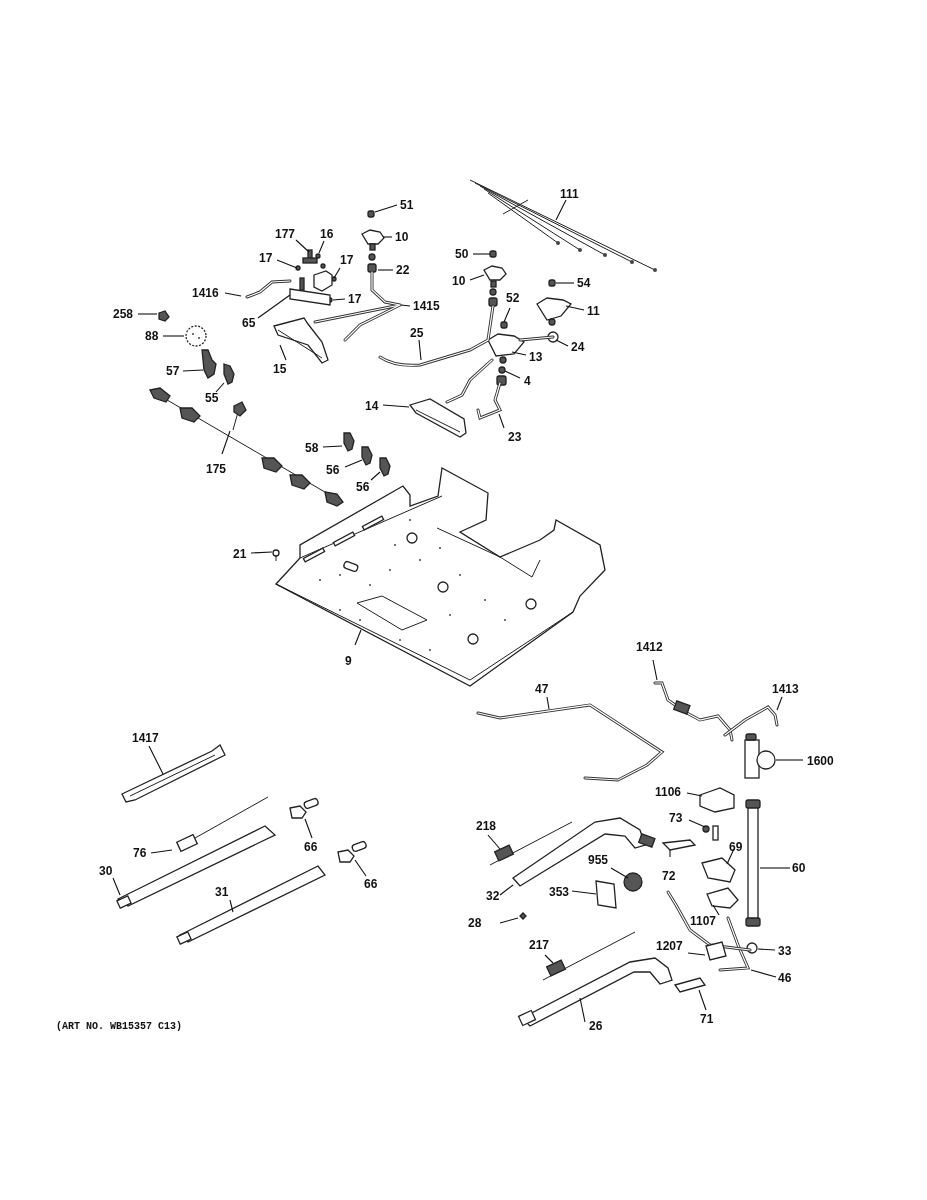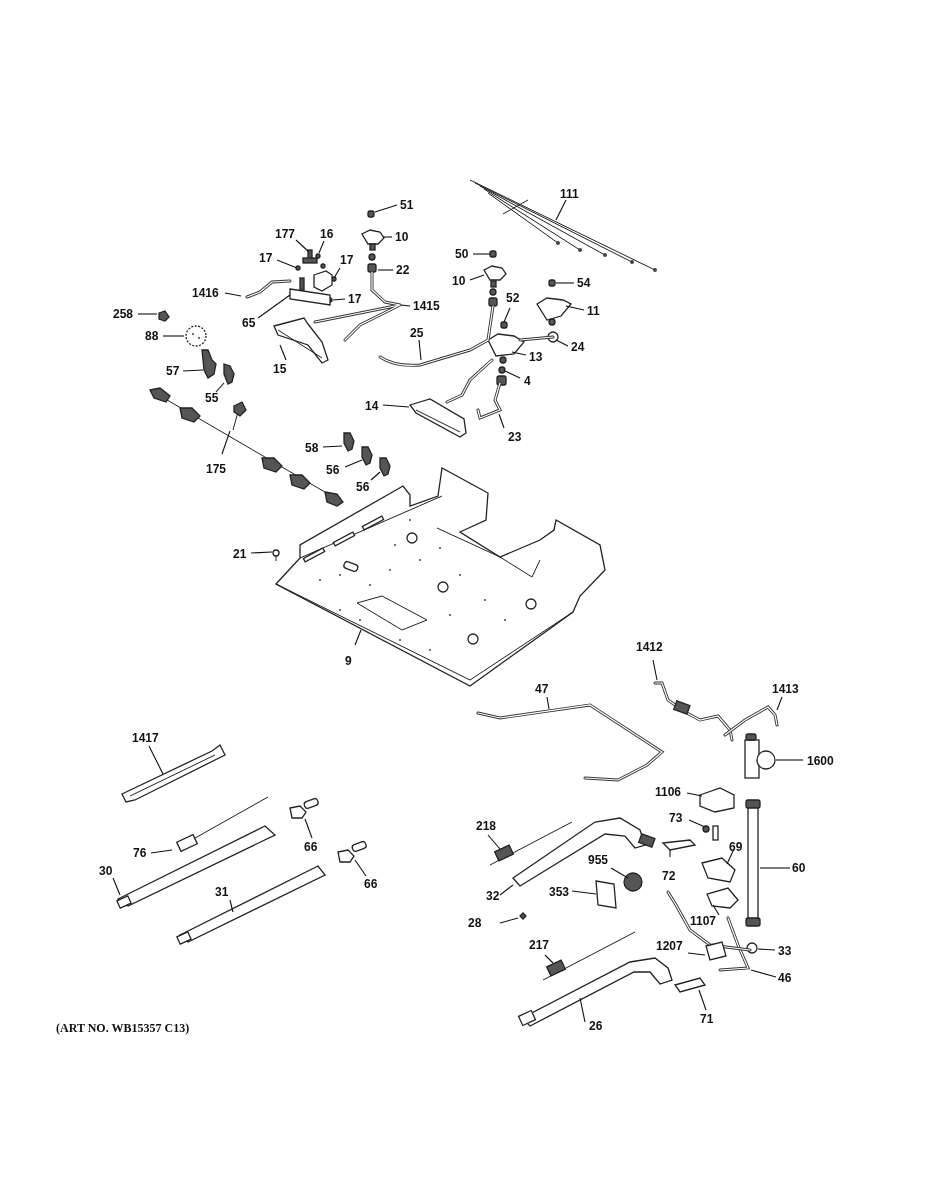--- a/index.html
+++ b/index.html
@@ -7,22 +7,22 @@
          font-family: "Liberation Sans", sans-serif; }
   #diagram { position: absolute; left: 0; top: 0; width: 927px; height: 1200px; }
   .lbl { font-family: "Liberation Sans", sans-serif; font-weight: bold; font-size: 12px; fill: #111; }
   .lead { stroke: #111; stroke-width: 1.1; fill: none; }
   .part { stroke: #222; stroke-width: 1.3; fill: #fff; }
   .partd { stroke: #222; stroke-width: 1.3; fill: #555; }
   .tube { stroke: #333; stroke-width: 3; fill: none; stroke-linecap: round; }
   .tubein { stroke: #fff; stroke-width: 1.2; fill: none; stroke-linecap: round; }
   .thin { stroke: #222; stroke-width: 1; fill: none; }
   .dot { fill: #444; }
-  .artno { position: absolute; left: 56px; top: 1021px; font-size: 12px; font-weight: bold; color: #111;
-           font-family: Liberation Serif, serif; }
+  .artno { position: absolute; left: 56px; top: 1021px; font-size: 10px; font-weight: bold; color: #111;
+           font-family: Liberation Mono, monospace; }
 </style>
 </head>
 <body>
 
 <svg id="diagram" viewBox="0 0 927 1200" xmlns="http://www.w3.org/2000/svg">
 
   <g>
     <line class="thin" x1="470" y1="180" x2="655" y2="270"></line>
     <line class="thin" x1="475" y1="183" x2="632" y2="262"></line>
     <line class="thin" x1="480" y1="186" x2="605" y2="255"></line>

